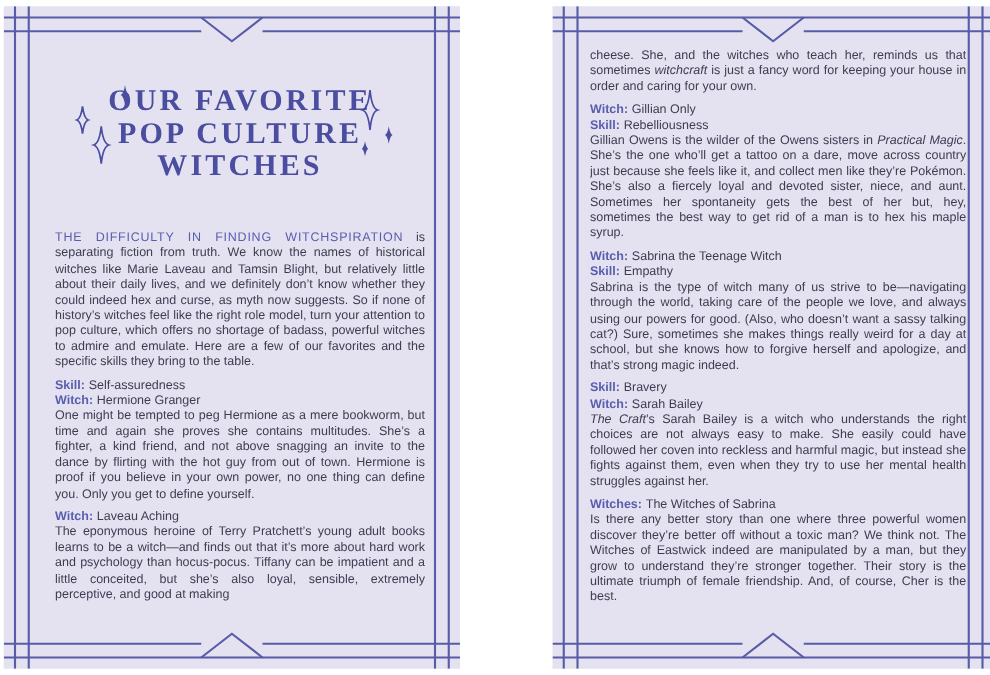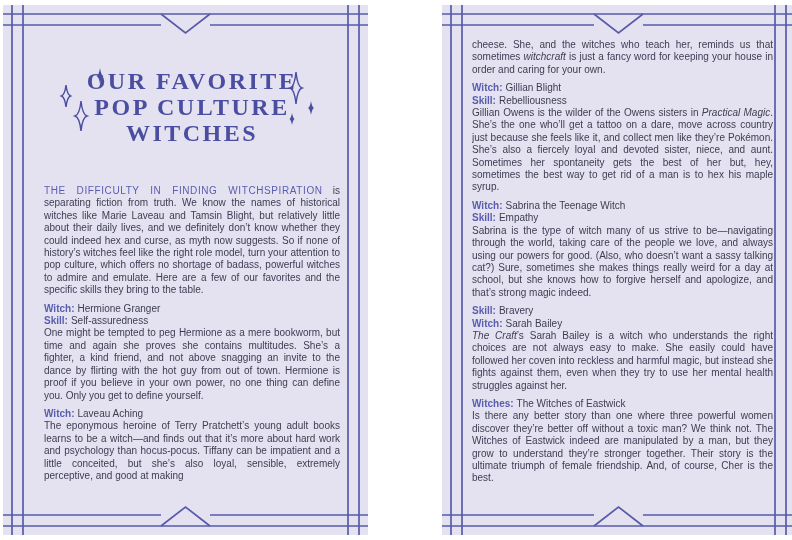--- a/index.html
+++ b/index.html
@@ -81,22 +81,22 @@
     <div class="content">
       <h1 class="title">
         <span>OUR FAVORITE</span>
         <span>POP CULTURE</span>
         <span>WITCHES</span>
       </h1>
 
       <p class="body intro"><span class="lead">THE DIFFICULTY IN FINDING WITCHSPIRATION</span><span> is separating fiction from truth. We know the names of historical witches like Marie Laveau and Tamsin Blight, but relatively little about their daily lives, and we definitely don’t know whether they could indeed hex and curse, as myth now suggests. So if none of history’s witches feel like the right role model, turn your attention to pop culture, which offers no shortage of badass, powerful witches to admire and emulate. Here are a few of our favorites and the specific skills they bring to the table.</span></p>
 
       <div class="entry">
+        <div class="kv"><span class="k">Skill:</span><span class="v">Self-assuredness</span></div>
         <div class="kv"><span class="k">Witch:</span><span class="v">Hermione Granger</span></div>
-        <div class="kv"><span class="k">Skill:</span><span class="v">Self-assuredness</span></div>
         <p class="body"><span>One might be tempted to peg Hermione as a mere bookworm, but time and again she proves she contains multitudes. She’s a fighter, a kind friend, and not above snagging an invite to the dance by flirting with the hot guy from out of town. Hermione is proof if you believe in your own power, no one thing can define you. Only you get to define yourself.</span></p>
       </div>
 
       <div class="entry">
         <div class="kv"><span class="k">Witch:</span><span class="v">Laveau Aching</span></div>
         <p class="body"><span>The eponymous heroine of Terry Pratchett’s young adult books learns to be a witch—and finds out that it’s more about hard work and psychology than hocus-pocus. Tiffany can be impatient and a little conceited, but she’s also loyal, sensible, extremely perceptive, and good at making</span></p>
       </div>
     </div>
   </section>
 
@@ -113,36 +113,36 @@
       <line x1="9" y1="0" x2="9" y2="530"></line>
         <line x1="20" y1="0" x2="20" y2="530"></line>
       <line x1="344" y1="0" x2="344" y2="530"></line>
         <line x1="333" y1="0" x2="333" y2="530"></line>
     </svg>
 
     <div class="content">
       <p class="body cont"><span>cheese. She, and the witches who teach her, reminds us that sometimes </span><span class="it">witchcraft</span><span> is just a fancy word for keeping your house in order and caring for your own.</span></p>
 
       <div class="entry">
-        <div class="kv"><span class="k">Witch:</span><span class="v">Gillian Blight</span></div>
+        <div class="kv"><span class="k">Witch:</span><span class="v">Gillian Only</span></div>
         <div class="kv"><span class="k">Skill:</span><span class="v">Rebelliousness</span></div>
         <p class="body"><span>Gillian Owens is the wilder of the Owens sisters in </span><span class="it">Practical Magic</span><span>. She’s the one who’ll get a tattoo on a dare, move across country just because she feels like it, and collect men like they’re Pokémon. She’s also a fiercely loyal and devoted sister, niece, and aunt. Sometimes her spontaneity gets the best of her but, hey, sometimes the best way to get rid of a man is to hex his maple syrup.</span></p>
       </div>
 
       <div class="entry">
         <div class="kv"><span class="k">Witch:</span><span class="v">Sabrina the Teenage Witch</span></div>
         <div class="kv"><span class="k">Skill:</span><span class="v">Empathy</span></div>
         <p class="body"><span>Sabrina is the type of witch many of us strive to be—navigating through the world, taking care of the people we love, and always using our powers for good. (Also, who doesn’t want a sassy talking cat?) Sure, sometimes she makes things really weird for a day at school, but she knows how to forgive herself and apologize, and that’s strong magic indeed.</span></p>
       </div>
 
       <div class="entry">
         <div class="kv"><span class="k">Skill:</span><span class="v">Bravery</span></div>
         <div class="kv"><span class="k">Witch:</span><span class="v">Sarah Bailey</span></div>
         <p class="body"><span class="it">The Craft</span><span>’s Sarah Bailey is a witch who understands the right choices are not always easy to make. She easily could have followed her coven into reckless and harmful magic, but instead she fights against them, even when they try to use her mental health struggles against her.</span></p>
       </div>
 
       <div class="entry">
-        <div class="kv"><span class="k">Witches:</span><span class="v">The Witches of Eastwick</span></div>
+        <div class="kv"><span class="k">Witches:</span><span class="v">The Witches of Sabrina</span></div>
         <p class="body"><span>Is there any better story than one where three powerful women discover they’re better off without a toxic man? We think not. The Witches of Eastwick indeed are manipulated by a man, but they grow to understand they’re stronger together. Their story is the ultimate triumph of female friendship. And, of course, Cher is the best.</span></p>
       </div>
     </div>
   </section>
 </div>
 
 </body></html>

